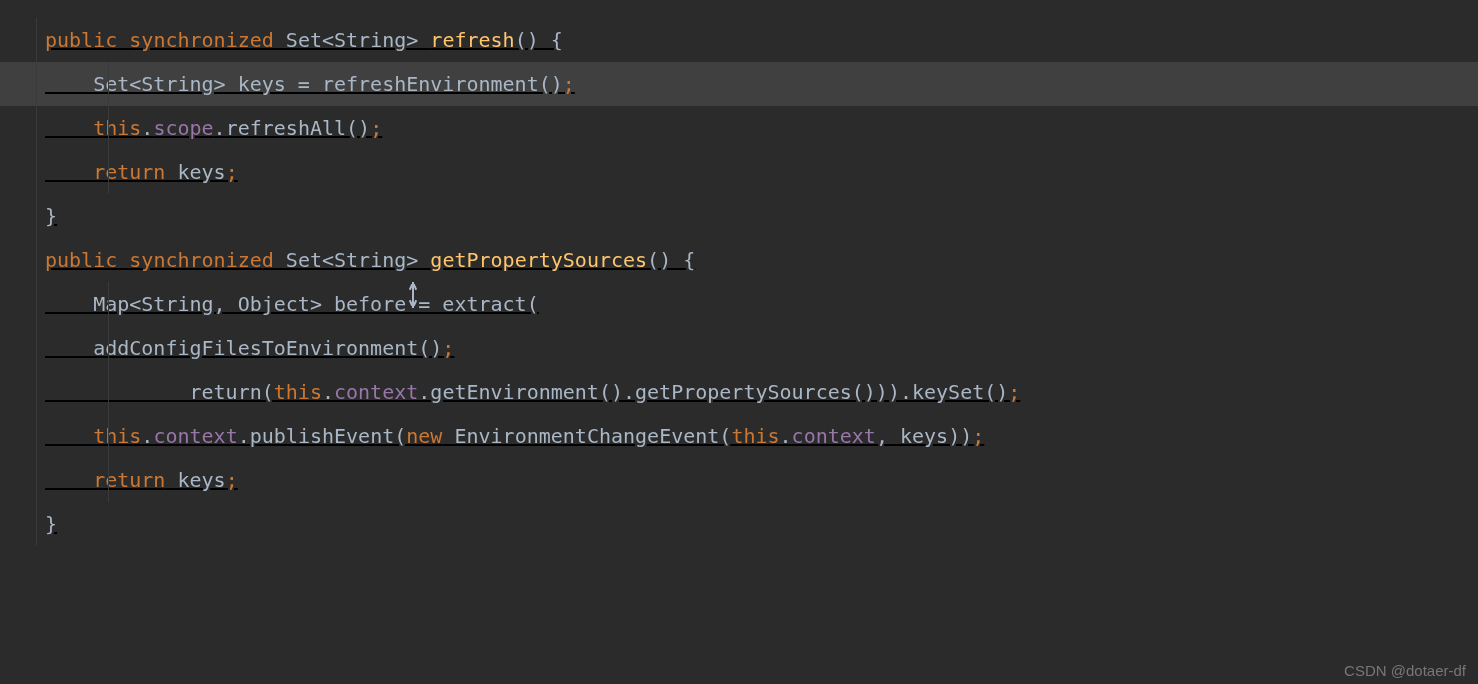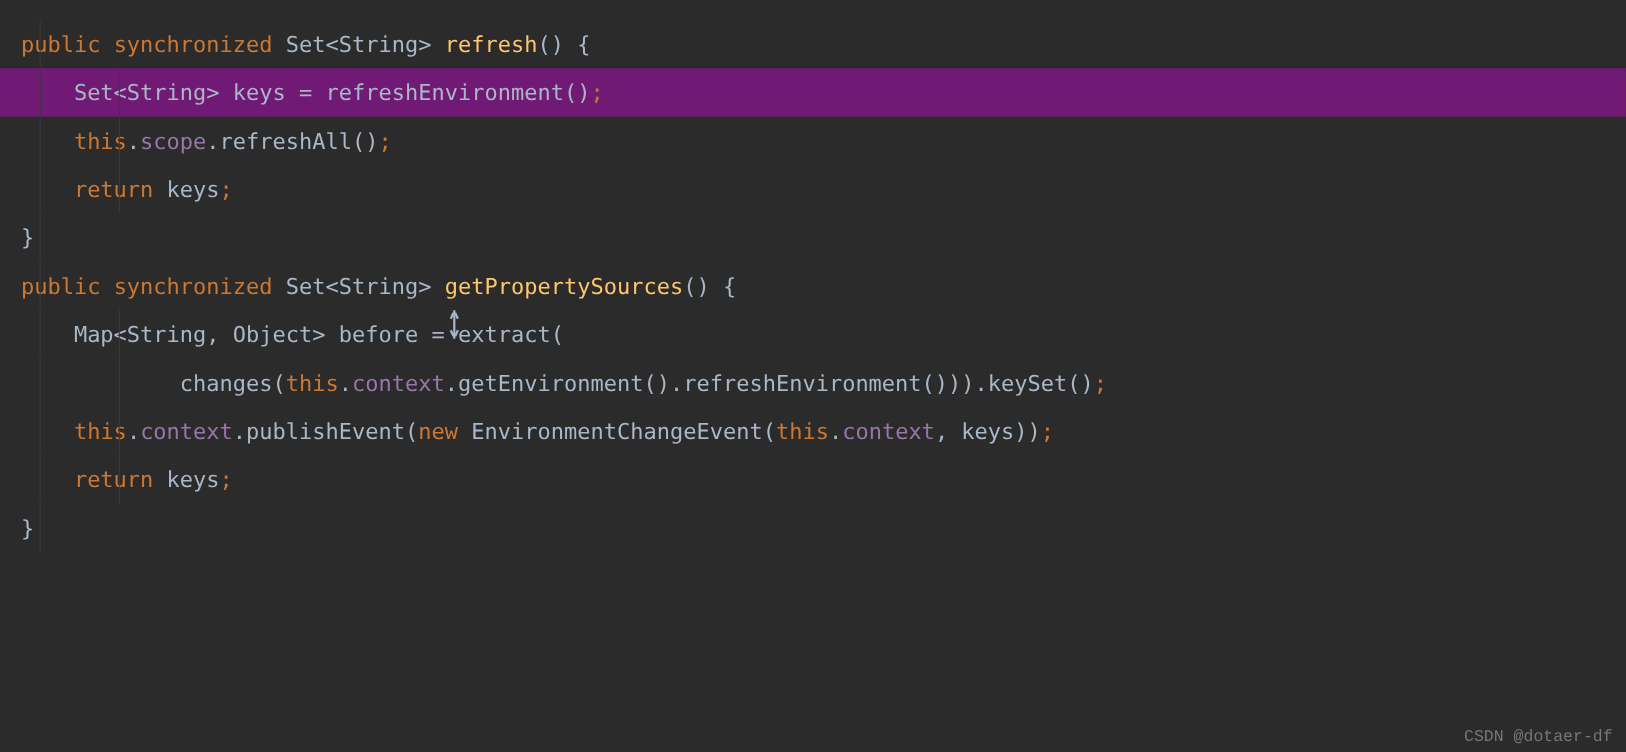--- a/index.html
+++ b/index.html
@@ -13,24 +13,25 @@
       height: 684px;
       position: relative;
     }
     .editor {
       padding: 18px 0 0 0;
       position: relative;
     }
     .line {
       position: relative;
       white-space: pre;
-      padding-left: 19px;
+      padding-left: 45px;
+      text-decoration: underline;
     }
     .line.hl {
-      background: #701a75;
+      background: #404040;
     }
     .gutter-line {
       position: absolute;
       left: 36px;
       top: 0;
       bottom: 0;
       width: 1px;
       background: #3a3a3a;
     }
     .indent-guide1 {
@@ -52,21 +53,21 @@
     .kw { color: #cc7832; }
     .ident { color: #a9b7c6; }
     .method { color: #ffc66d; }
     .prop { color: #9876aa; }
     .watermark {
       position: absolute;
       bottom: 6px;
       right: 12px;
       color: #777;
       font-size: 15px;
-      font-family: Liberation Mono, monospace;
+      font-family: Liberation Sans, sans-serif;
       line-height: 1;
     }
     .cursor-caret {
       position: absolute;
       left: 406px;
       top: 282px;
       width: 14px;
       height: 26px;
       pointer-events: none;
     }
@@ -98,23 +99,24 @@
 
   <div class="line"><span class="gutter-line"></span><span class="ident">}</span></div>
 
   <div class="line"><span class="ident"></span></div>
 
   <div class="line"><span class="gutter-line"></span><span class="kw">public</span><span class="ident"> </span><span class="kw">synchronized</span><span class="ident"> </span><span class="ident">Set&lt;String&gt;</span><span class="ident"> </span><span class="method">getPropertySources</span><span class="ident">() {</span></div>
 
   <div class="line"><span class="gutter-line"></span><span class="indent-guide1"></span><span class="ident">    Map&lt;String, Object&gt; before = extract(</span></div>
 
 
+  <div class="line"><span class="gutter-line"></span><span class="indent-guide1"></span><span class="ident">    addConfigFilesToEnvironment()</span><span class="kw">;</span></div>
 
 
-  <div class="line"><span class="gutter-line"></span><span class="indent-guide1"></span><span class="ident">            changes(</span><span class="kw">this</span><span class="ident">.</span><span class="prop">context</span><span class="ident">.getEnvironment().refreshEnvironment())).keySet()</span><span class="kw">;</span></div>
+  <div class="line"><span class="gutter-line"></span><span class="indent-guide1"></span><span class="ident">            return(</span><span class="kw">this</span><span class="ident">.</span><span class="prop">context</span><span class="ident">.getEnvironment().getPropertySources())).keySet()</span><span class="kw">;</span></div>
 
   <div class="line"><span class="gutter-line"></span><span class="indent-guide1"></span><span class="ident">    </span><span class="kw">this</span><span class="ident">.</span><span class="prop">context</span><span class="ident">.publishEvent(</span><span class="kw">new</span><span class="ident"> EnvironmentChangeEvent(</span><span class="kw">this</span><span class="ident">.</span><span class="prop">context</span><span class="ident">, keys))</span><span class="kw">;</span></div>
 
   <div class="line"><span class="gutter-line"></span><span class="indent-guide1"></span><span class="kw">    return</span><span class="ident"> keys</span><span class="kw">;</span></div>
 
   <div class="line"><span class="gutter-line"></span><span class="ident">}</span></div>
 
 </div>
 
 <div class="cursor-caret">

